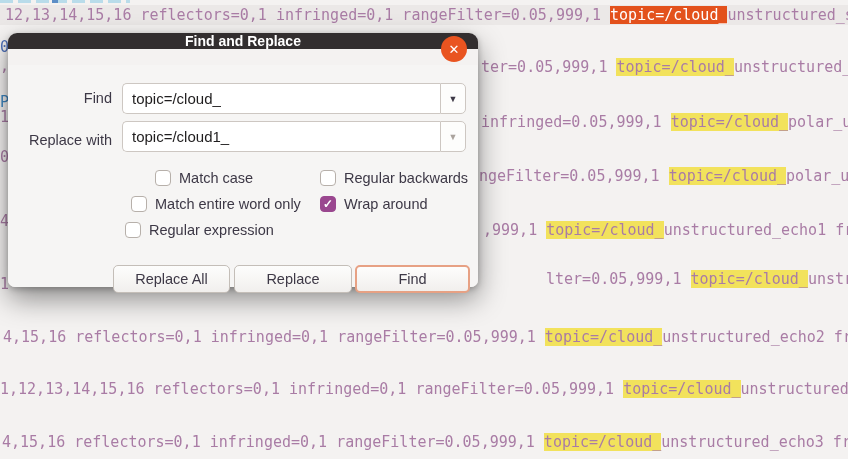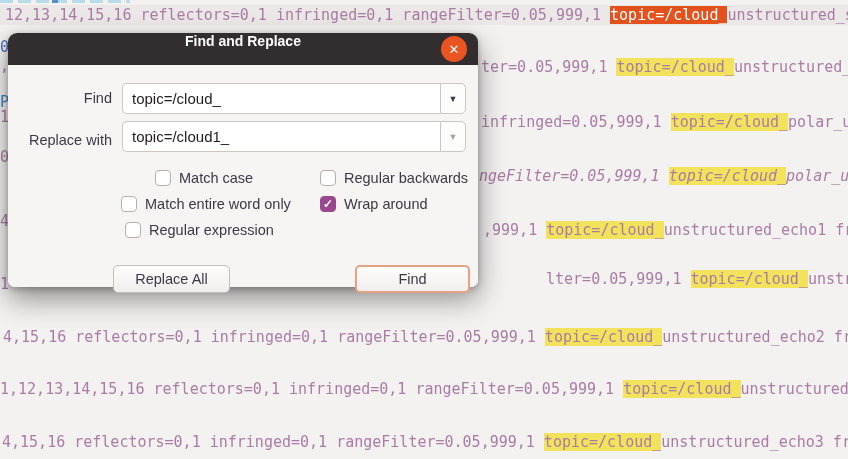--- a/index.html
+++ b/index.html
@@ -12,21 +12,21 @@
   .top-clip::after{content:"";position:absolute;left:52px;top:-1px;width:6px;height:4px;background:#5d8ec6;}
   .code-line{position:absolute;white-space:pre;font-family:"DejaVu Sans Mono",monospace;
     font-size:15px;line-height:19px;color:#a97ca5;}
   .code-line .hl-yellow{background:#f2e25c;}
   .code-line .hl-orange{background:#e3511c;color:#ffffff;}
   .edge-frag{position:absolute;left:0;width:9px;overflow:hidden;white-space:pre;
     font-family:"DejaVu Sans Mono",monospace;font-size:15px;line-height:19px;color:#a97ca5;}
   
   #dialog{position:absolute;left:8px;top:33px;width:470px;height:254px;
     border-radius:9px 9px 7px 7px;box-shadow:0 12px 28px rgba(0,0,0,.42),0 2px 6px rgba(0,0,0,.25);}
-  .titlebar{position:absolute;left:0;top:0;width:470px;height:32px;background:#322e2f;
+  .titlebar{position:absolute;left:0;top:0;width:470px;height:16px;background:#322e2f;
     border-radius:9px 9px 0 0;display:flex;align-items:flex-start;justify-content:center;}
   .titlebar .title{color:#ffffff;font-weight:bold;font-size:14px;}
   .close-btn{position:absolute;right:11px;top:3px;width:26px;height:26px;border-radius:50%;
     background:#e95420;display:flex;align-items:center;justify-content:center;cursor:pointer;}
   .close-btn span{color:#fff;font-size:13px;line-height:13px;}
   .dlg-body{position:absolute;left:0;top:32px;width:470px;height:222px;background:#f6f5f4;
     border-radius:0 0 7px 7px;}
   .fld-label{position:absolute;width:104px;text-align:right;height:31px;line-height:31px;
     font-size:14.5px;color:#3d3846;}
   .combo{position:absolute;left:114px;width:344px;height:31px;display:flex;}
@@ -53,21 +53,21 @@
 </head>
 <body>
 
 <div id="editor">
   <div class="line-band"></div>
   <div class="top-clip"></div>
 
 <div class="code-line" style="top: 6px; left: 5px;"><span>12,13,14,15,16 reflectors=0,1 infringed=0,1 rangeFilter=0.05,999,1 </span><span class="hl-orange">topic=/cloud_</span><span>unstructured_s</span></div>
     <div class="code-line" style="top: 58px; left: 481px;"><span>ter=0.05,999,1 </span><span class="hl-yellow">topic=/cloud_</span><span>unstructured_</span></div>
     <div class="code-line" style="top: 113px; left: 481px;"><span>infringed=0.05,999,1 </span><span class="hl-yellow">topic=/cloud_</span><span>polar_un</span></div>
-    <div class="code-line" style="top: 167px; left: 479px; font-style: italic;"><span>ngeFilter=0.05,999,1 </span><span class="hl-yellow">topic=/cloud_</span><span>polar_u</span></div>
+    <div class="code-line" style="top: 167px; left: 479px;"><span>ngeFilter=0.05,999,1 </span><span class="hl-yellow">topic=/cloud_</span><span>polar_u</span></div>
     <div class="code-line" style="top: 221px; left: 483px;"><span>,999,1 </span><span class="hl-yellow">topic=/cloud_</span><span>unstructured_echo1 fr</span></div>
     <div class="code-line" style="top: 270px; left: 502px; padding-left: 44px;"><span>lter=0.05,999,1 </span><span class="hl-yellow">topic=/cloud_</span><span>unstructured</span></div>
     <div class="code-line" style="top: 328px; left: 3px;"><span>4,15,16 reflectors=0,1 infringed=0,1 rangeFilter=0.05,999,1 </span><span class="hl-yellow">topic=/cloud_</span><span>unstructured_echo2 fr</span></div>
     <div class="code-line" style="top: 380px; left: 0px;"><span>1,12,13,14,15,16 reflectors=0,1 infringed=0,1 rangeFilter=0.05,999,1 </span><span class="hl-yellow">topic=/cloud_</span><span>unstructured</span></div>
     <div class="code-line" style="top: 433px; left: 2px;"><span>4,15,16 reflectors=0,1 infringed=0,1 rangeFilter=0.05,999,1 </span><span class="hl-yellow">topic=/cloud_</span><span>unstructured_echo3 fr</span></div>
     <div class="edge-frag" style="top: 38px; color: rgb(77, 111, 184);">0</div>
     <div class="edge-frag" style="top: 57px; color: rgb(169, 124, 165);">,</div>
     <div class="edge-frag" style="top: 93px; color: rgb(62, 134, 192);">P</div>
     <div class="edge-frag" style="top: 108px; color: rgb(169, 124, 165);">1</div>
     <div class="edge-frag" style="top: 148px; color: rgb(169, 124, 165);">0</div>
@@ -97,35 +97,36 @@
       <input type="text" value="topic=/cloud1_" style="">
       <div class="drop">
         <span class="arrow dim">▼</span>
       </div>
     </div>
 
     <label class="cb" style="left:117px;top:104px;margin-left:30px;">
       <span class="box"></span>
       <span class="cb-label">Match case</span>
     </label>
-    <label class="cb" style="left:113px;top:130px;">
+    <label class="cb" style="left:123px;top:130px;">
       <span class="box"></span>
       <span class="cb-label">Match entire word only</span>
     </label>
     <label class="cb" style="left:117px;top:156px;align-items:center;">
       <span class="box"></span>
       <span class="cb-label">Regular expression</span>
     </label>
     <label class="cb" style="left:312px;top:104px;">
       <span class="box"></span>
       <span class="cb-label">Regular backwards</span>
     </label>
     <label class="cb" style="left:312px;top:130px;">
       <span class="box checked">
           <span class="tick">✓</span>
         </span>
       <span class="cb-label">Wrap around</span>
     </label>
 
     <div class="btn" style="left:105px;width:117px;">Replace All</div>
+    <div class="btn" style="left:226px;width:118px;">Replace</div>
     <div class="btn suggested" style="left:347px;width:115px;">Find</div>
   </div>
 </div>
 
 </body></html>

